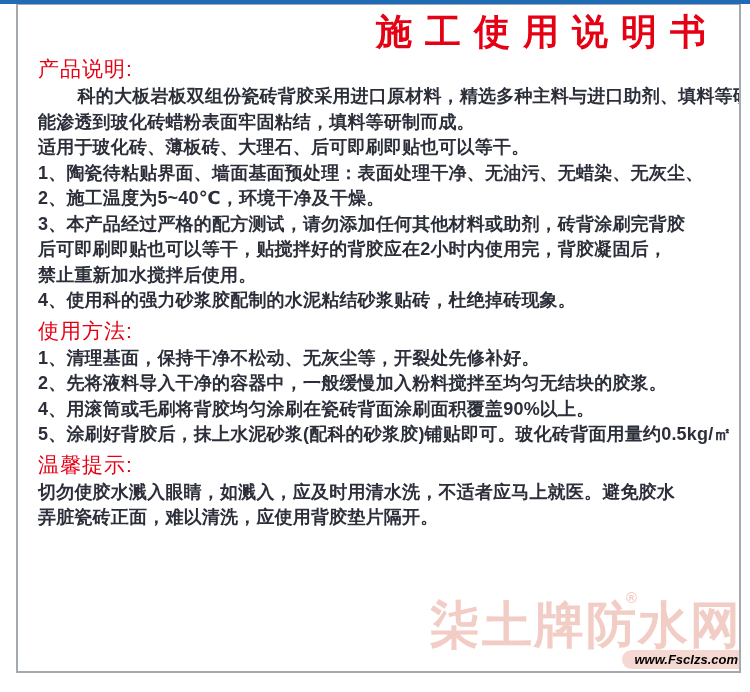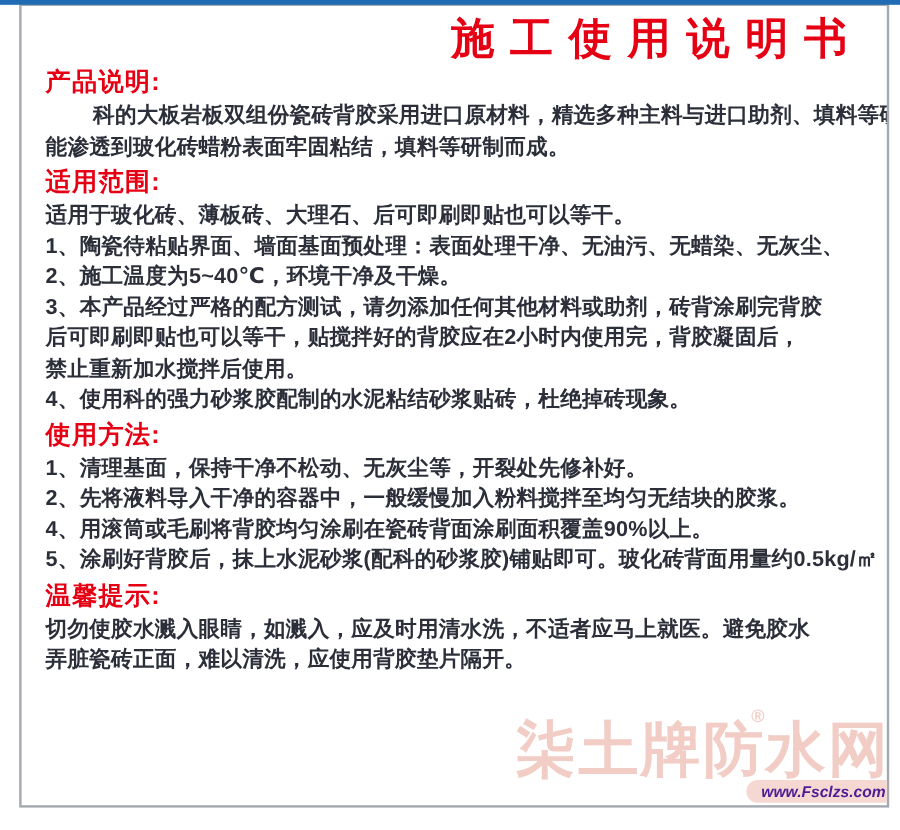--- a/index.html
+++ b/index.html
@@ -18,21 +18,21 @@
   }
   .content{position:relative;z-index:1;padding:0 20px;}
   .title{
     text-align:right;color:var(--accent_red,#e60014);
     font-size:36px;line-height:40px;font-weight:800;
     letter-spacing:13px;padding-left:13px;margin-top:7px;
     white-space:nowrap;
   }
   .heading{
     color:var(--accent_red,#e60014);
-    font-size:21px;line-height:24px;font-weight:700;
+    font-size:21px;line-height:24px;font-weight:400;
     margin:5px 0 3px 0;letter-spacing:1px;
   }
   .line{
     color:var(--body_text,#2c2f3a);
     font-size:18px;line-height:25.5px;font-weight:600;
     white-space:nowrap;letter-spacing:0.2px;
   }
   .indent{padding-left:2.2em;}
   
   .watermark{
@@ -43,21 +43,21 @@
     font-size:50px;line-height:60px;font-weight:800;
     color:var(--watermark_pink,#f2cdc6);letter-spacing:2px;
     white-space:nowrap;
   }
   .wm-reg{
     position:absolute;left:196px;top:-6px;
     font-size:15px;color:var(--watermark_pink,#f2cdc6);font-weight:700;
   }
   .wm-url{
     position:absolute;right:0;bottom:2px;
-    background:#f6d8d2;color:#4c1d95;
+    background:#f6d8d2;color:#000000;
     font-size:13px;font-weight:700;font-style:italic;
     padding:2px 12px;border-radius:10px;white-space:nowrap;
   }
 </style>
 </head>
 <body>
 
 <div class="topbar"></div>
 
 <div class="doc">
@@ -68,21 +68,20 @@
     <div class="wm-url">www.Fsclzs.com</div>
   </div>
 
   <div class="content">
     <div class="title">施工使用说明书</div>
 
     <div class="heading">产品说明:</div>
     <div class="line indent">科的大板岩板双组份瓷砖背胶采用进口原材料，精选多种主料与进口助剂、填料等研制而成，</div>
     <div class="line">能渗透到玻化砖蜡粉表面牢固粘结，填料等研制而成。</div>
 
-    <div class="heading">适用范围:</div>
     <div class="line">适用于玻化砖、薄板砖、大理石、后可即刷即贴也可以等干。</div>
 
     <div class="line">1、陶瓷待粘贴界面、墙面基面预处理：表面处理干净、无油污、无蜡染、无灰尘、</div>
     <div class="line">2、施工温度为5~40℃，环境干净及干燥。</div>
     <div class="line">3、本产品经过严格的配方测试，请勿添加任何其他材料或助剂，砖背涂刷完背胶</div>
     <div class="line">后可即刷即贴也可以等干，贴搅拌好的背胶应在2小时内使用完，背胶凝固后，</div>
     <div class="line">禁止重新加水搅拌后使用。</div>
     <div class="line">4、使用科的强力砂浆胶配制的水泥粘结砂浆贴砖，杜绝掉砖现象。</div>
 
     <div class="heading">使用方法:</div>

